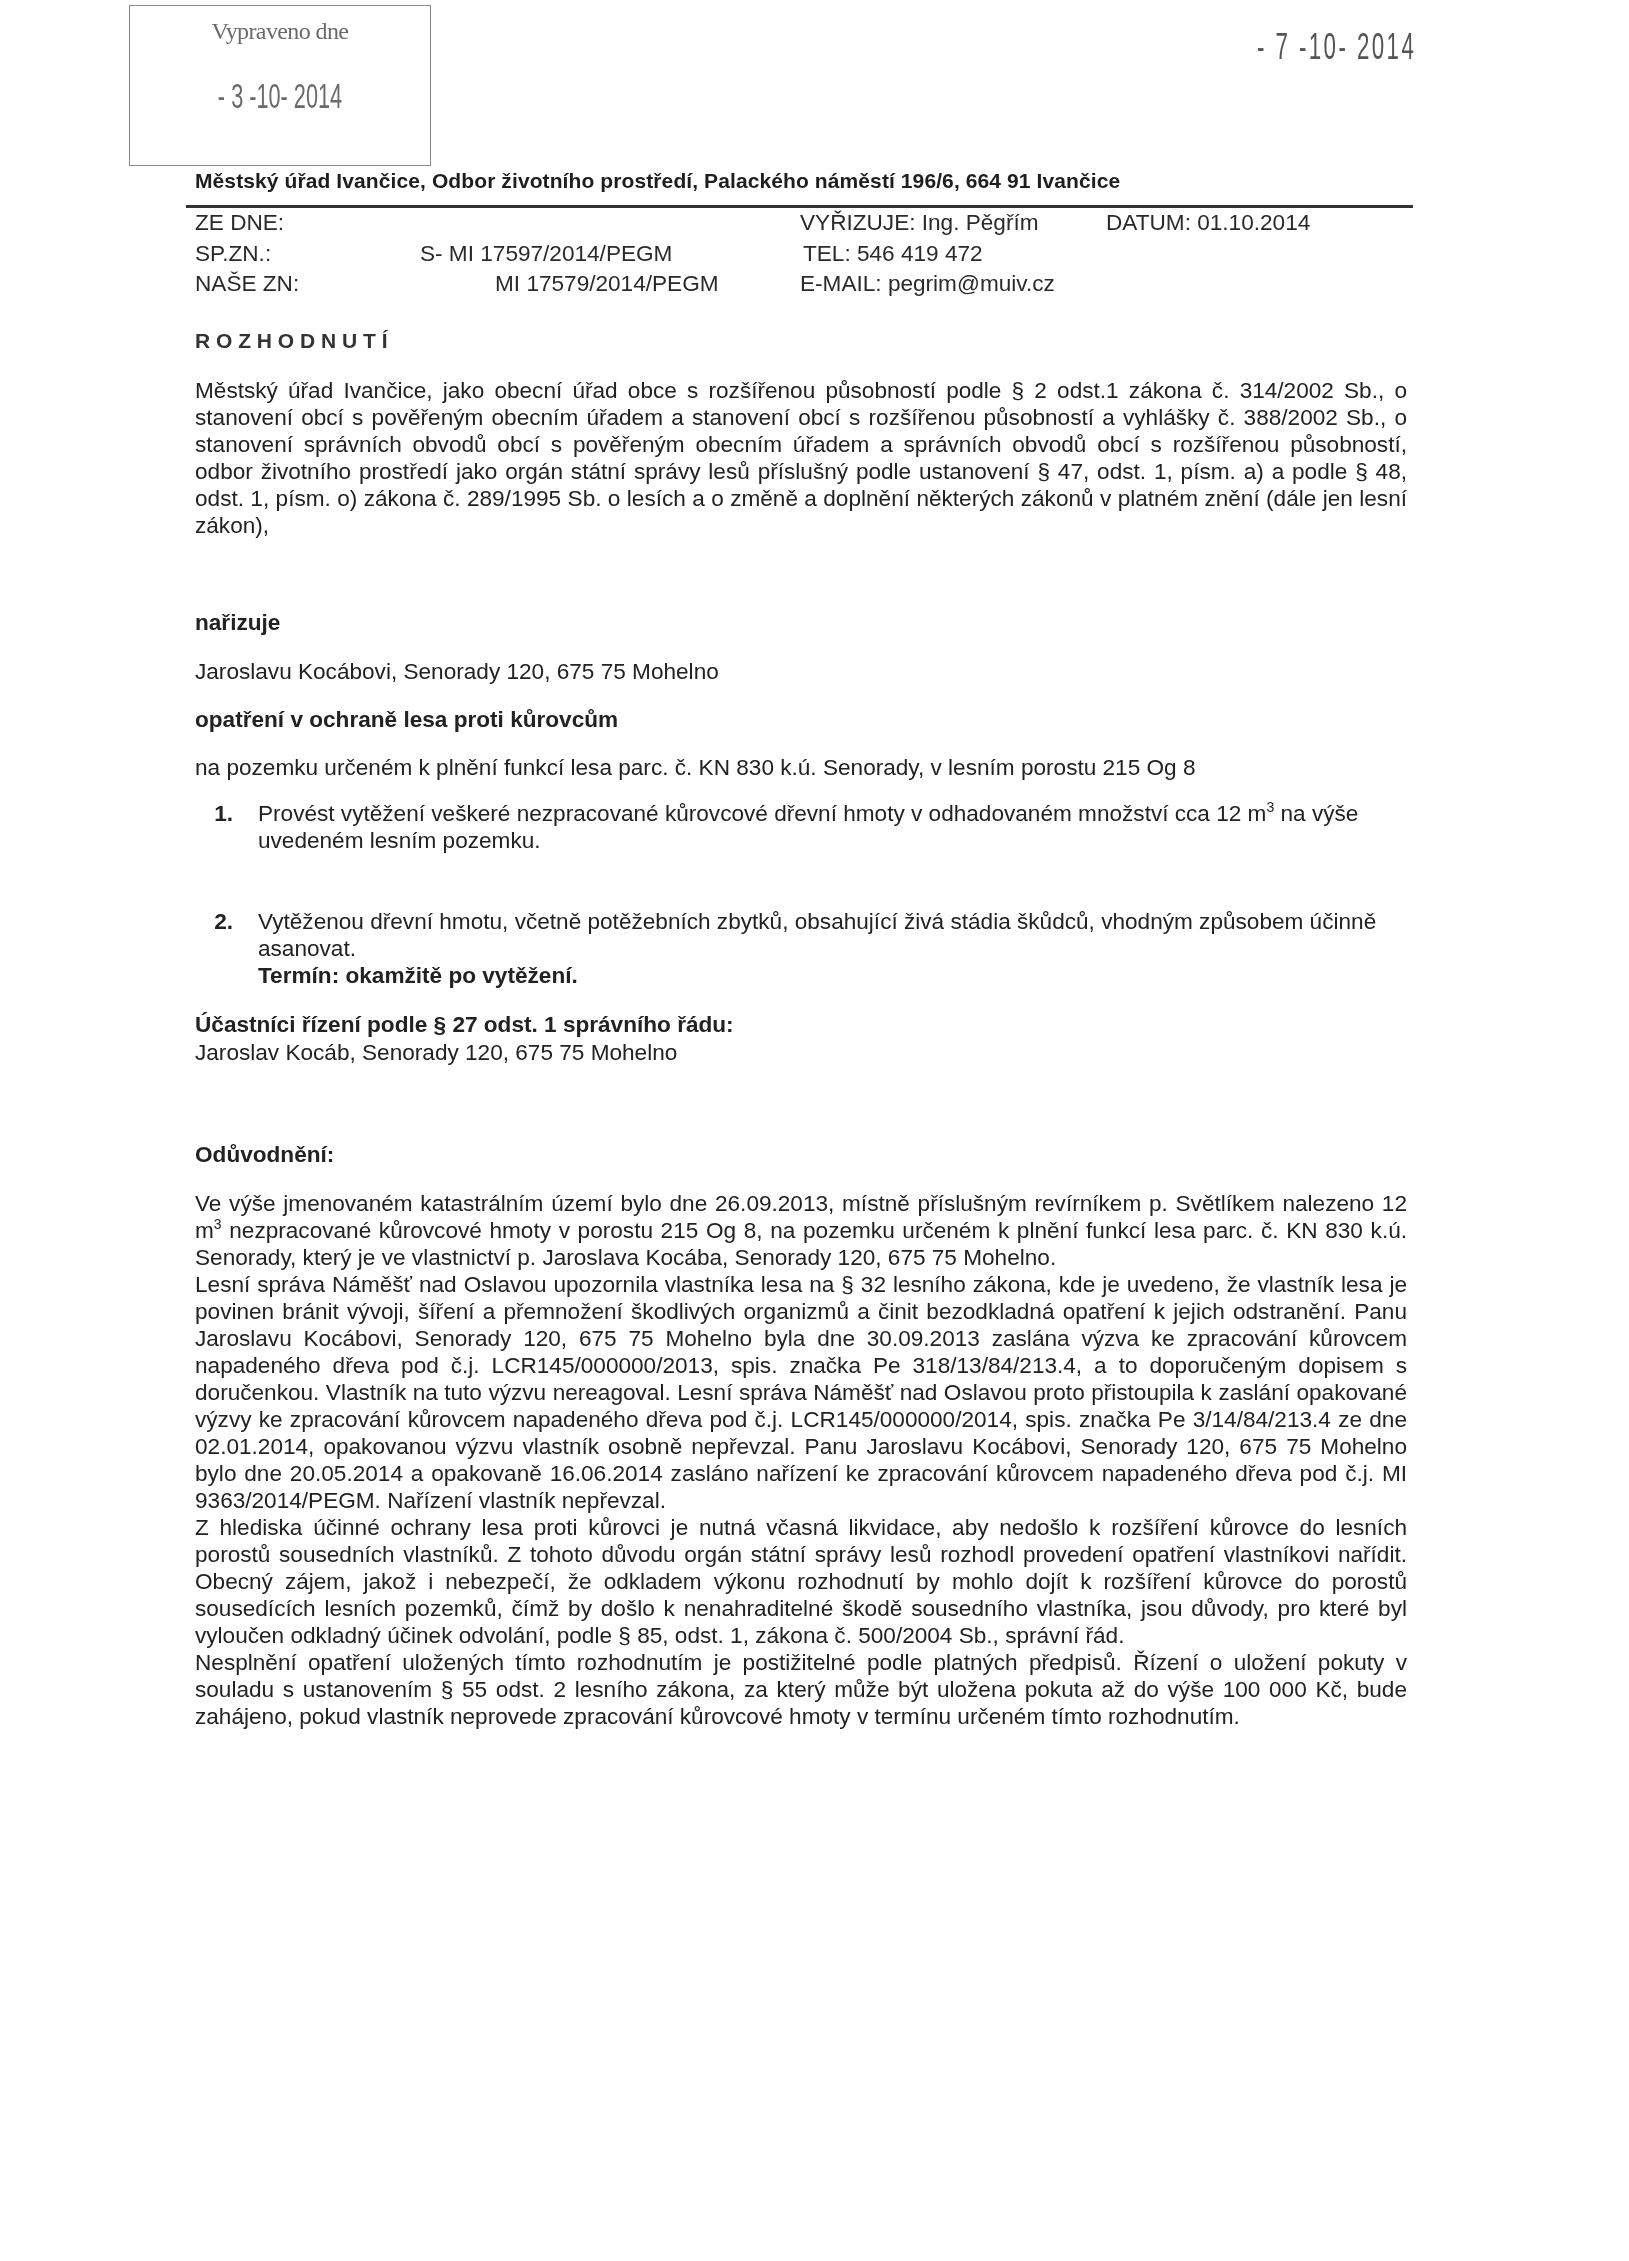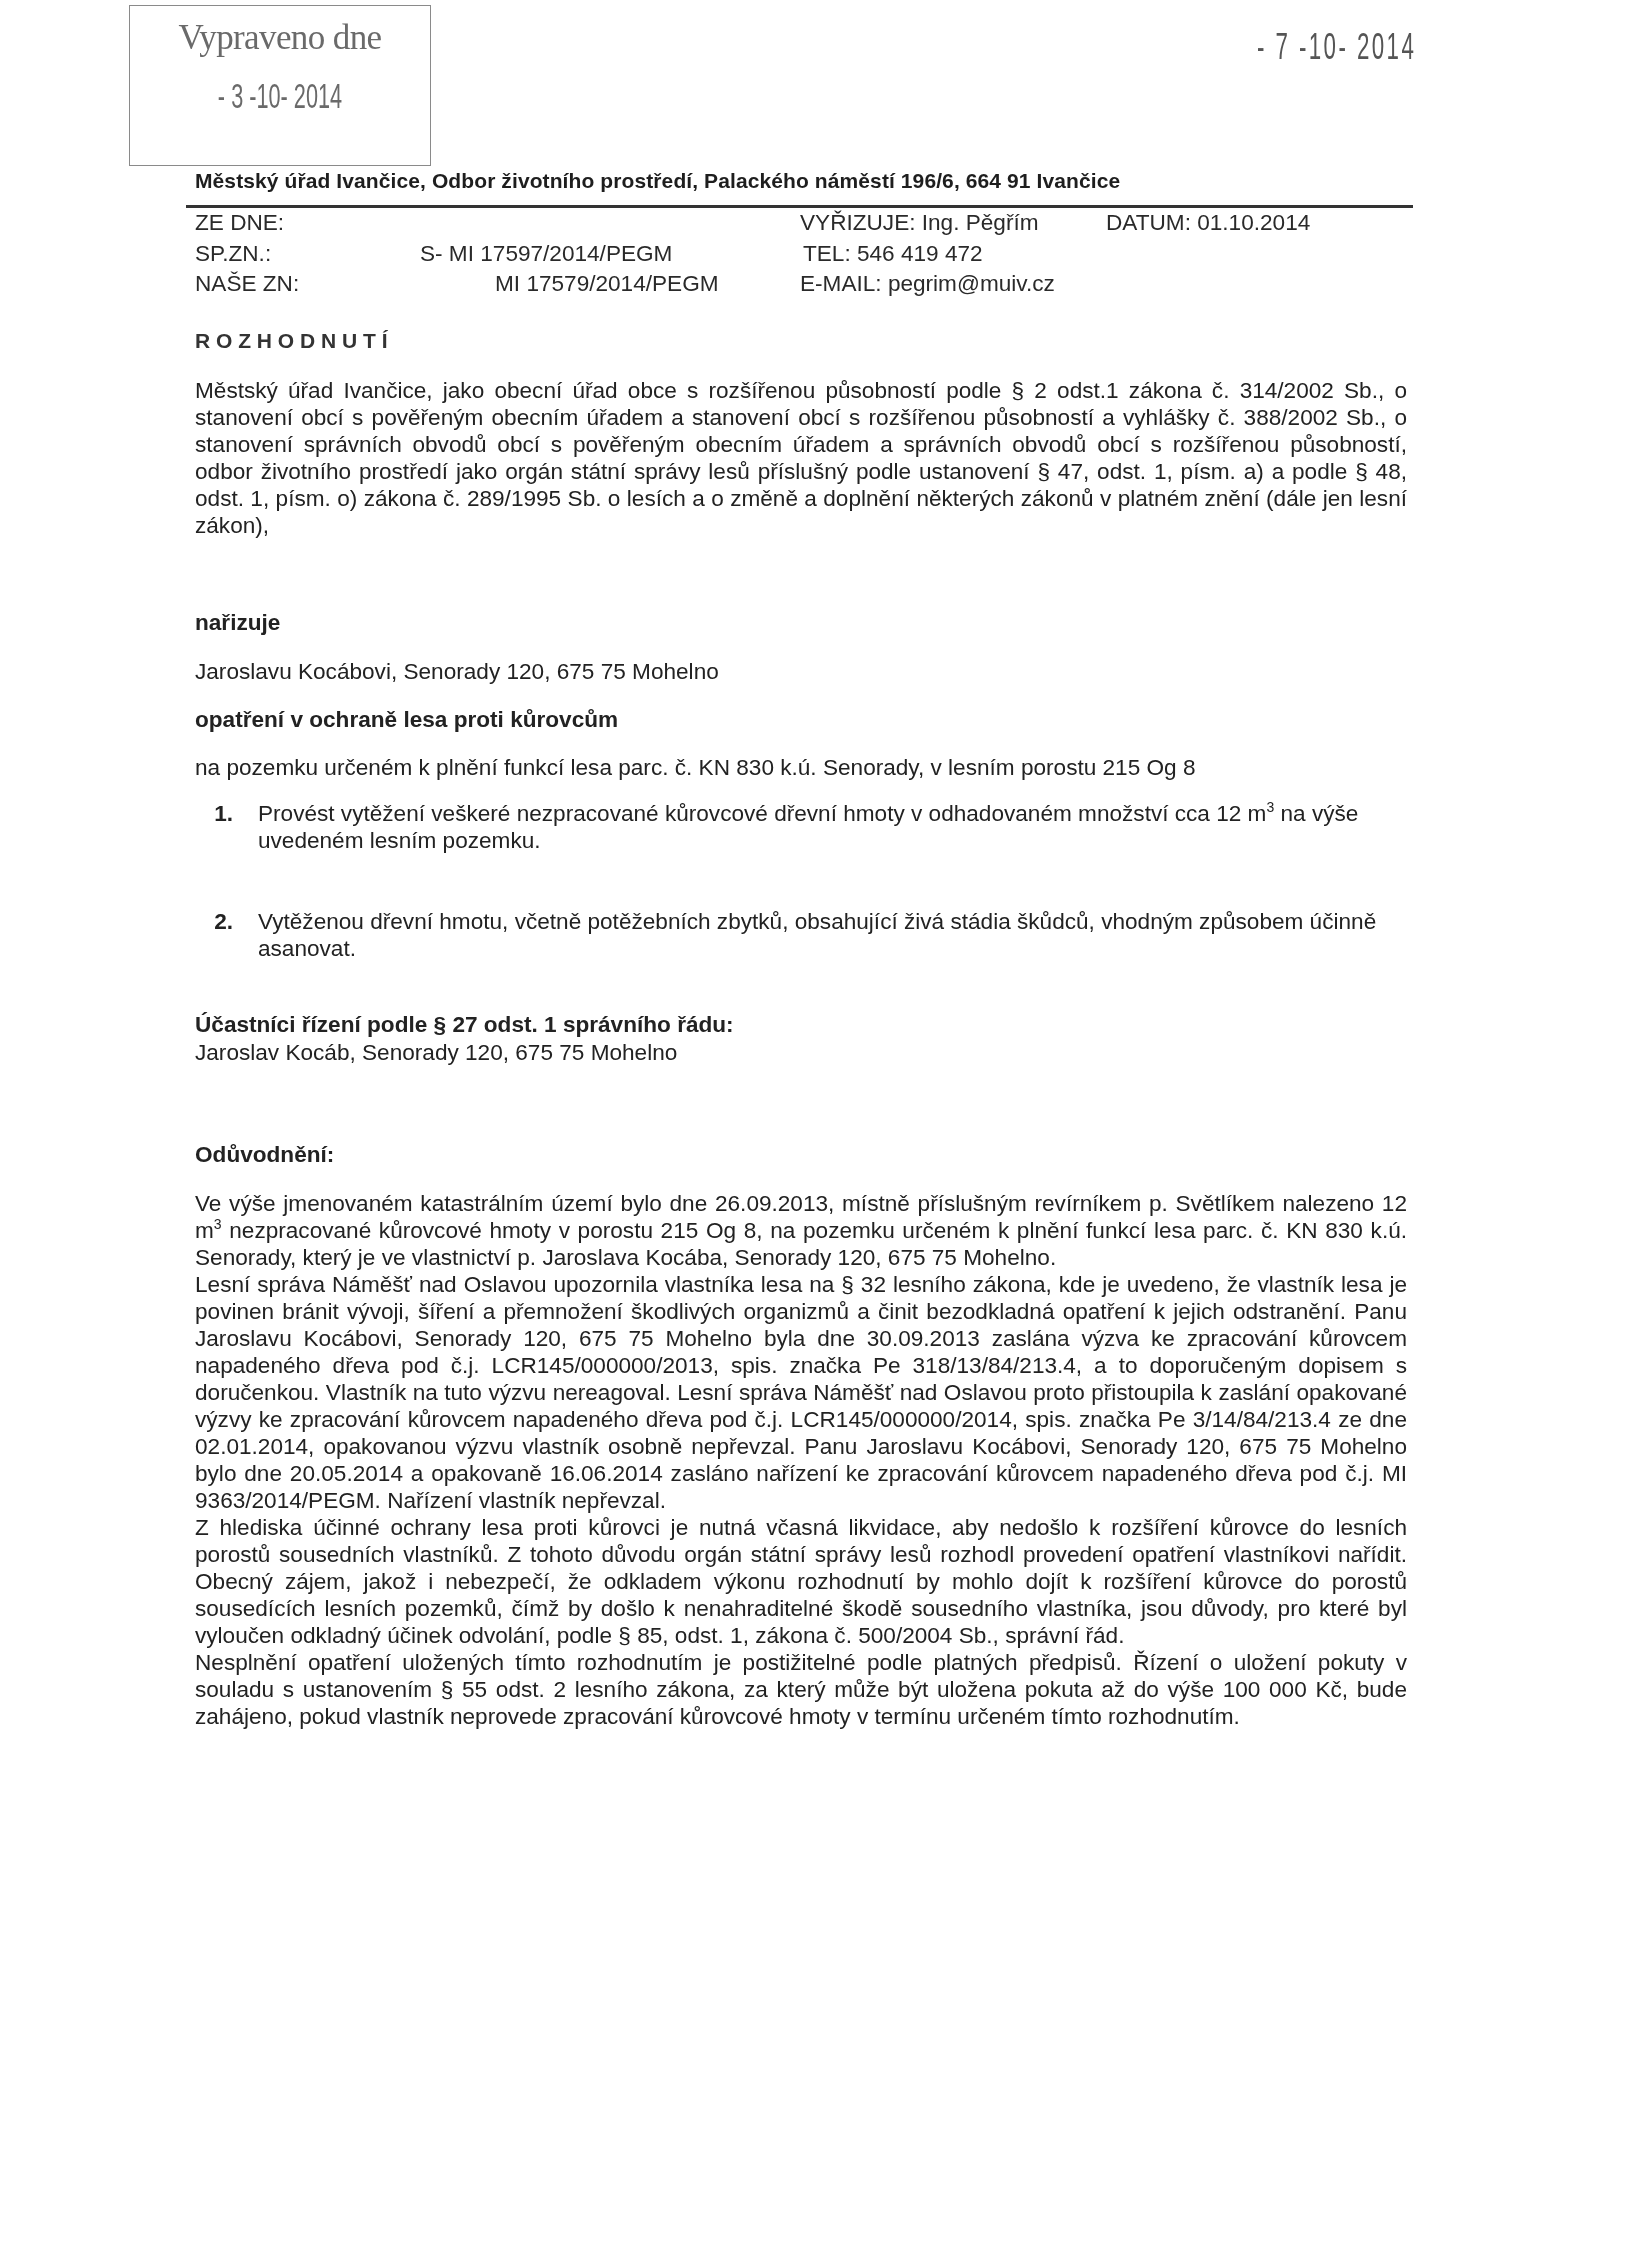--- a/index.html
+++ b/index.html
@@ -1,21 +1,21 @@
 <!DOCTYPE html>
 <html style="font-size:10.3px"><head>
 <meta charset="utf-8">
 <style>
   html, body { margin:0; padding:0; background:#ffffff; }
   body { width:1630px; height:2261px; position:relative; overflow:hidden;
          font-family:"Liberation Sans", sans-serif; color:#1e1e1e; }
   .abs { position:absolute; }
   .stamp-box { left:129px; top:5.2px; width:302px; height:161px; border:1.9px solid #8a8a8a; box-sizing:border-box; }
   .stamp-title { position:absolute; left:0; right:0; top:11.6px; text-align:center;
-                 font-family:"Liberation Serif", serif; font-size:35px; color:#6a6a6a; letter-spacing:-0.6px; }
+                 font-family:"Liberation Serif", serif; font-size:24px; color:#6a6a6a; letter-spacing:-0.6px; }
   .stamp-date { position:absolute; left:0; right:0; top:70px; text-align:center;
                 font-family:"Liberation Sans Narrow","Liberation Sans", sans-serif; font-size:35px; color:#6a6a6a;
                 transform:scaleX(0.62); }
   .received-stamp { left:1257px; top:26px; font-size:36px; color:#555; transform:scaleX(0.62); transform-origin:left top; letter-spacing:3.9px; }
   .office-header { left:195px; top:169px; font-size:21px; font-weight:bold; white-space:nowrap; letter-spacing:0.1px; }
   .header-rule { left:186px; top:205px; width:1227px; height:2.6px; background:#333; }
   .meta { font-size:22.6px; white-space:nowrap; color:#2a2a2a; }
   .body-block { left:195px; width:1212px; font-size:22.6px; line-height:27px; color:#222; }
   .justify { text-align:justify; text-align-last:left; }
   .section-title { font-size:21px; font-weight:bold; letter-spacing:5.8px; color:#333; }
@@ -62,20 +62,21 @@
   <span class="item-num">1.</span>
   <div class="item-text" style="width:1122px;">
     <span>Provést vytěžení veškeré nezpracované kůrovcové dřevní hmoty v odhadovaném množství cca 12 m</span><sup>3</sup><span> na výše uvedeném lesním pozemku.</span>
   </div>
 </div>
 
 <div class="abs body-block" style="top:908px;">
   <span class="item-num">2.</span>
   <div class="item-text" style="width:1141px;">
     <span>Vytěženou dřevní hmotu, včetně potěžebních zbytků, obsahující živá stádia škůdců, vhodným způsobem účinně asanovat.</span>
+    <div class="bold">Termín: okamžitě po vytěžení.</div>
   </div>
 </div>
 
 <div class="abs body-block bold" style="top:1011px;">Účastníci řízení podle § 27 odst. 1 správního řádu:</div>
 <div class="abs body-block" style="top:1039px;">Jaroslav Kocáb, Senorady 120, 675 75 Mohelno</div>
 
 <div class="abs body-block bold" style="top:1141px;">Odůvodnění:</div>
 
 <div class="abs body-block justify" style="top:1190px;">
   <div><span>Ve výše jmenovaném katastrálním území bylo dne 26.09.2013, místně příslušným revírníkem p. Světlíkem nalezeno 12 m</span><sup>3</sup><span> nezpracované kůrovcové hmoty v porostu 215 Og 8, na pozemku určeném k plnění funkcí lesa parc. č. KN 830 k.ú. Senorady, který je ve vlastnictví p. Jaroslava Kocába, Senorady 120, 675 75 Mohelno.</span></div>

